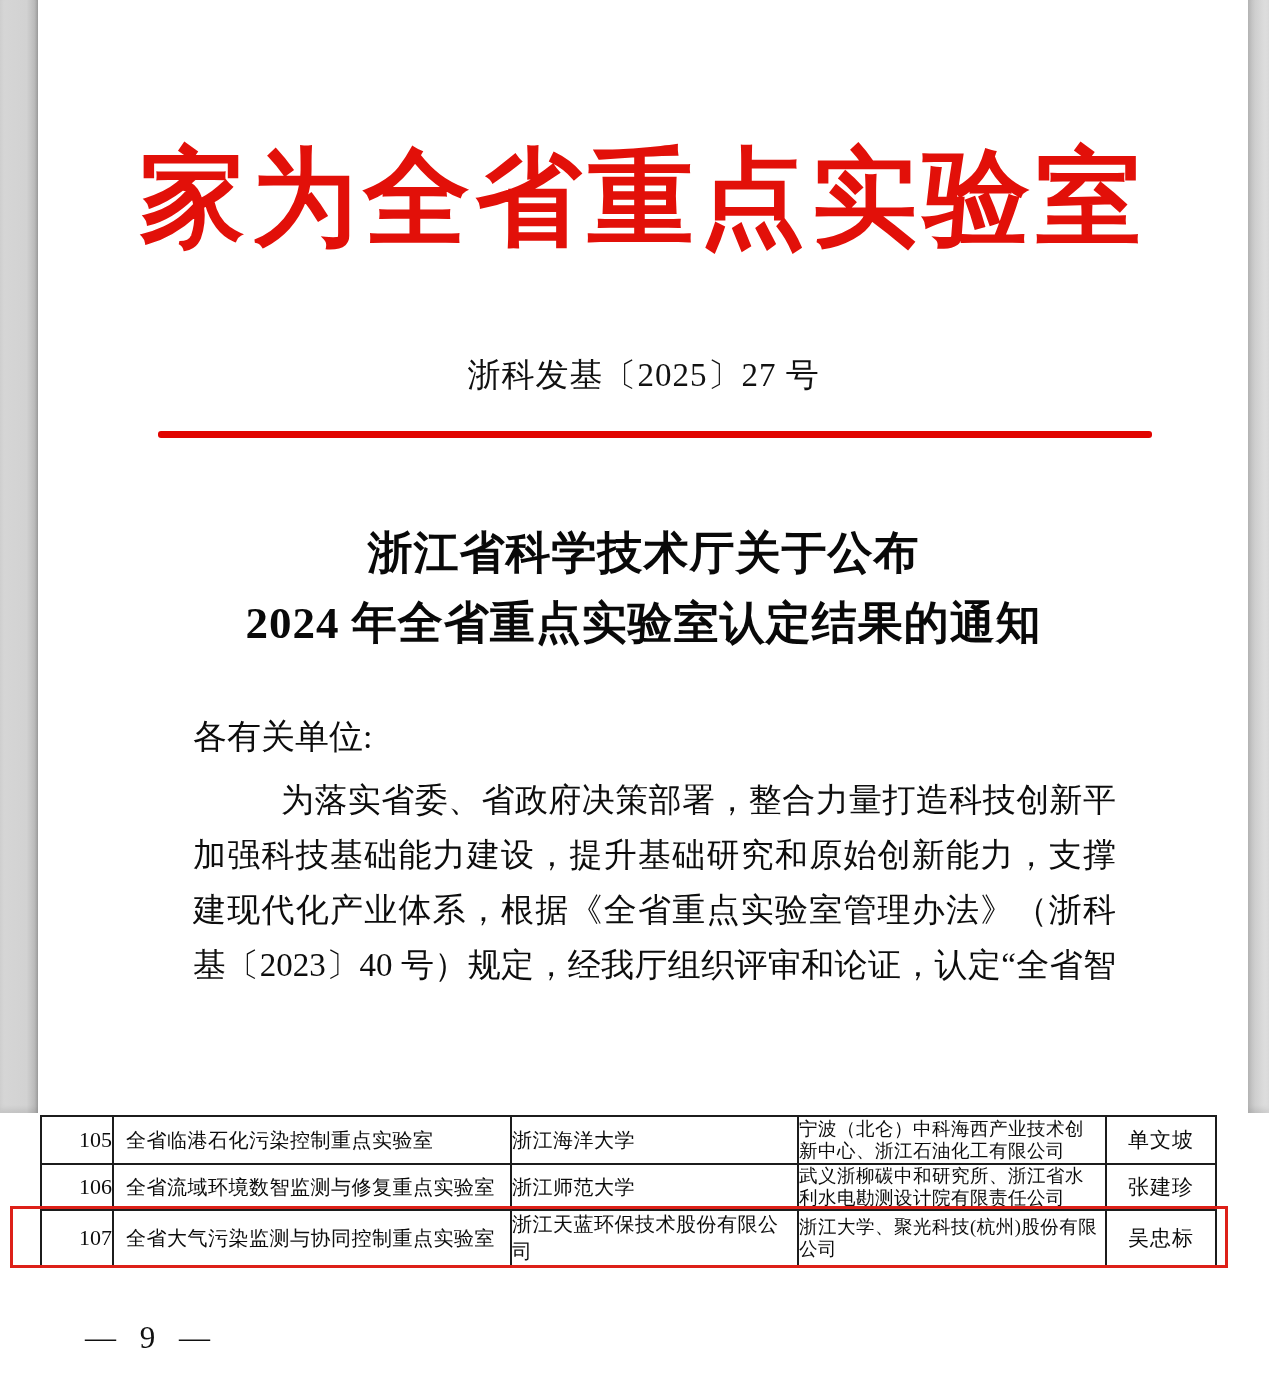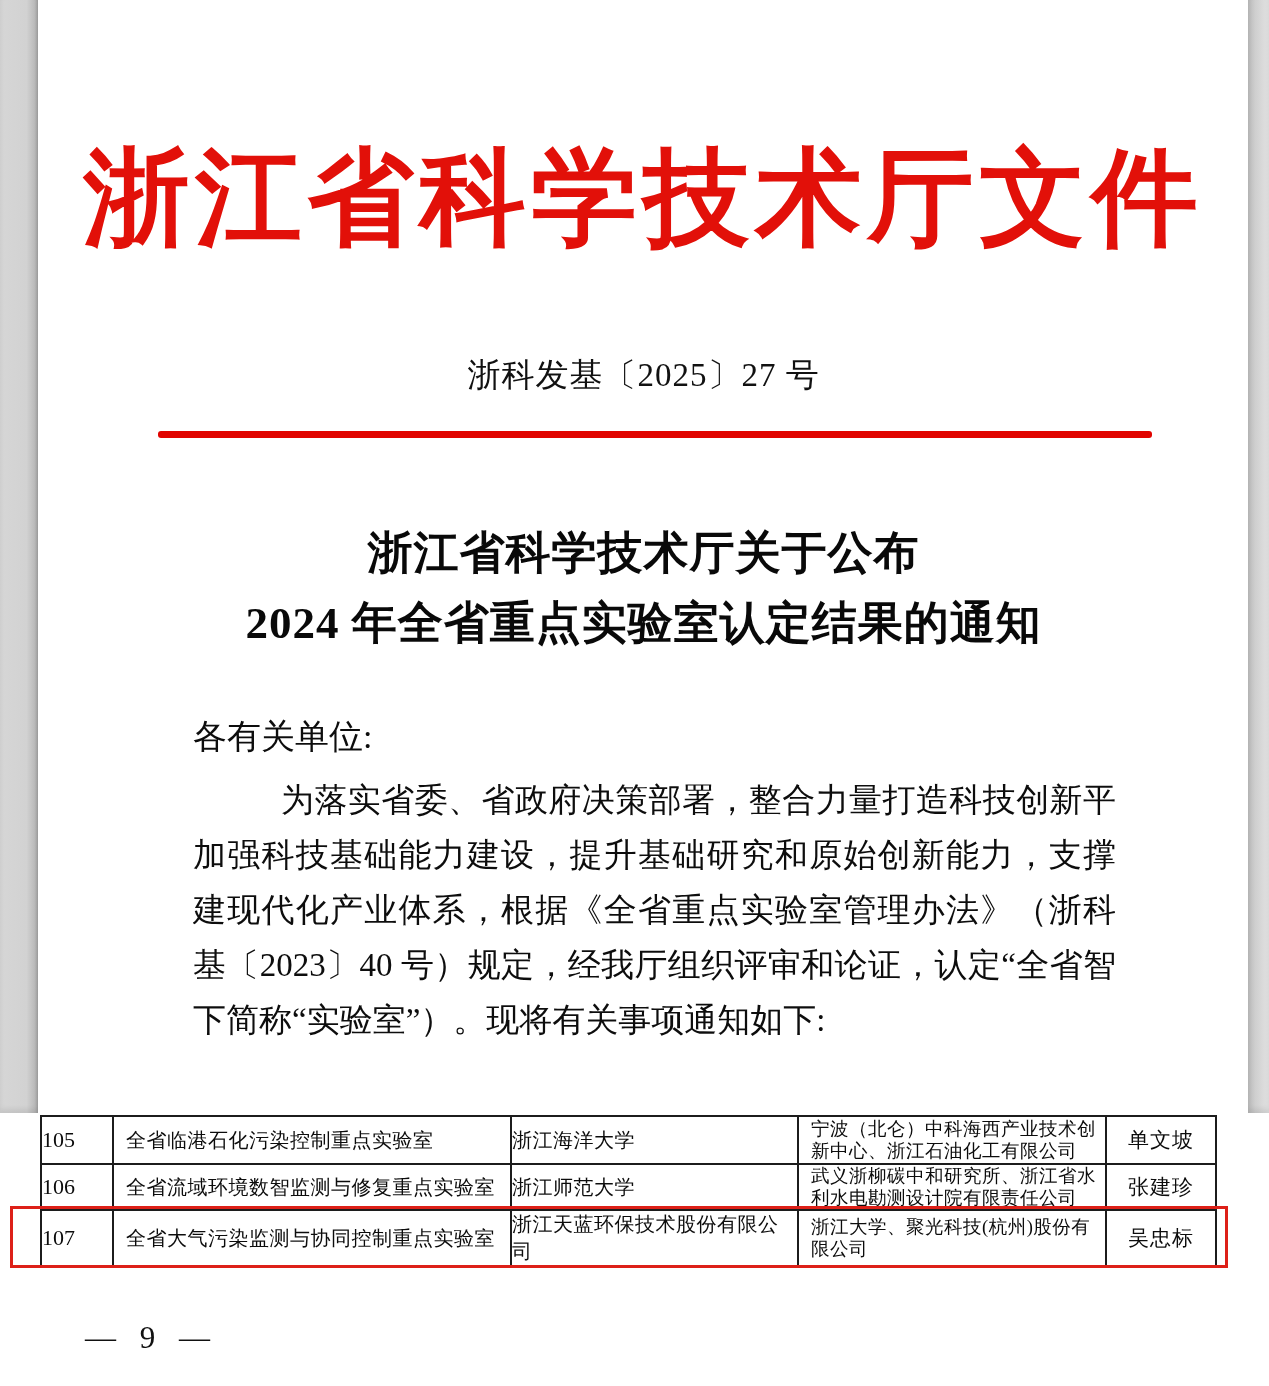--- a/index.html
+++ b/index.html
@@ -71,61 +71,60 @@
     border-collapse:collapse;table-layout:fixed;
     width:1175px;
     font-size:20px;color:#0c0c0c;
   }
   .lab-table td{
     border:2px solid #1c1c1c;
     padding:0;
     vertical-align:middle;
     overflow:hidden;
   }
-  td.c-no{text-align:left;font-size:22px;}
+  td.c-no{text-align:right;font-size:22px;}
   td.c-lab{padding-left:12px;font-size:20px;letter-spacing:0.5px;}
   td.c-host{font-size:20px;letter-spacing:0.5px;}
-  td.c-partners{padding-left:12px;padding-right:3px;font-size:18.5px;line-height:22px;letter-spacing:0.5px;}
+  td.c-partners{padding-left:0;padding-right:3px;font-size:18.5px;line-height:22px;letter-spacing:0.5px;}
   td.c-director{text-align:center;font-size:21px;letter-spacing:1px;}
   .highlight-box{
     position:absolute;left:10px;top:1206px;width:1212px;height:56px;
     border:3px solid #dd2018;
     background:transparent;
   }
   .page-number{
     position:absolute;left:85px;top:1320px;
     font-size:31px;line-height:36px;color:#111;
     word-spacing:16px;
   }
 </style>
 </head>
 <body>
 
 <div class="stage">
 
   <div class="margin-strip margin-left"></div>
   <div class="margin-strip margin-right"></div>
 
-  <div class="doc-title">浙江省科学技术厅文件</div>
+  <div class="doc-title">家为全省重点实验室</div>
 
   <div class="doc-number">浙科发基〔2025〕27 号</div>
 
   <div class="red-rule"></div>
 
   <div class="notice-title notice-line1">浙江省科学技术厅关于公布</div>
   <div class="notice-title notice-line2">2024 年全省重点实验室认定结果的通知</div>
 
   <div class="salutation">各有关单位:</div>
 
   <div class="body-block">
     <div class="body-line fill indent">为落实省委、省政府决策部署，整合力量打造科技创新平台，</div>
     <div class="body-line fill">加强科技基础能力建设，提升基础研究和原始创新能力，支撑构</div>
     <div class="body-line fill">建现代化产业体系，根据《全省重点实验室管理办法》（浙科发</div>
     <div class="body-line fill">基〔2023〕40 号）规定，经我厅组织评审和论证，认定“全省智</div>
-    <div class="body-line">下简称“实验室”）。现将有关事项通知如下:</div>
   </div>
 
   <table class="lab-table">
     <colgroup>
       <col style="width:72px">
       <col style="width:398px">
       <col style="width:287px">
       <col style="width:308px">
       <col style="width:110px">
     </colgroup>

